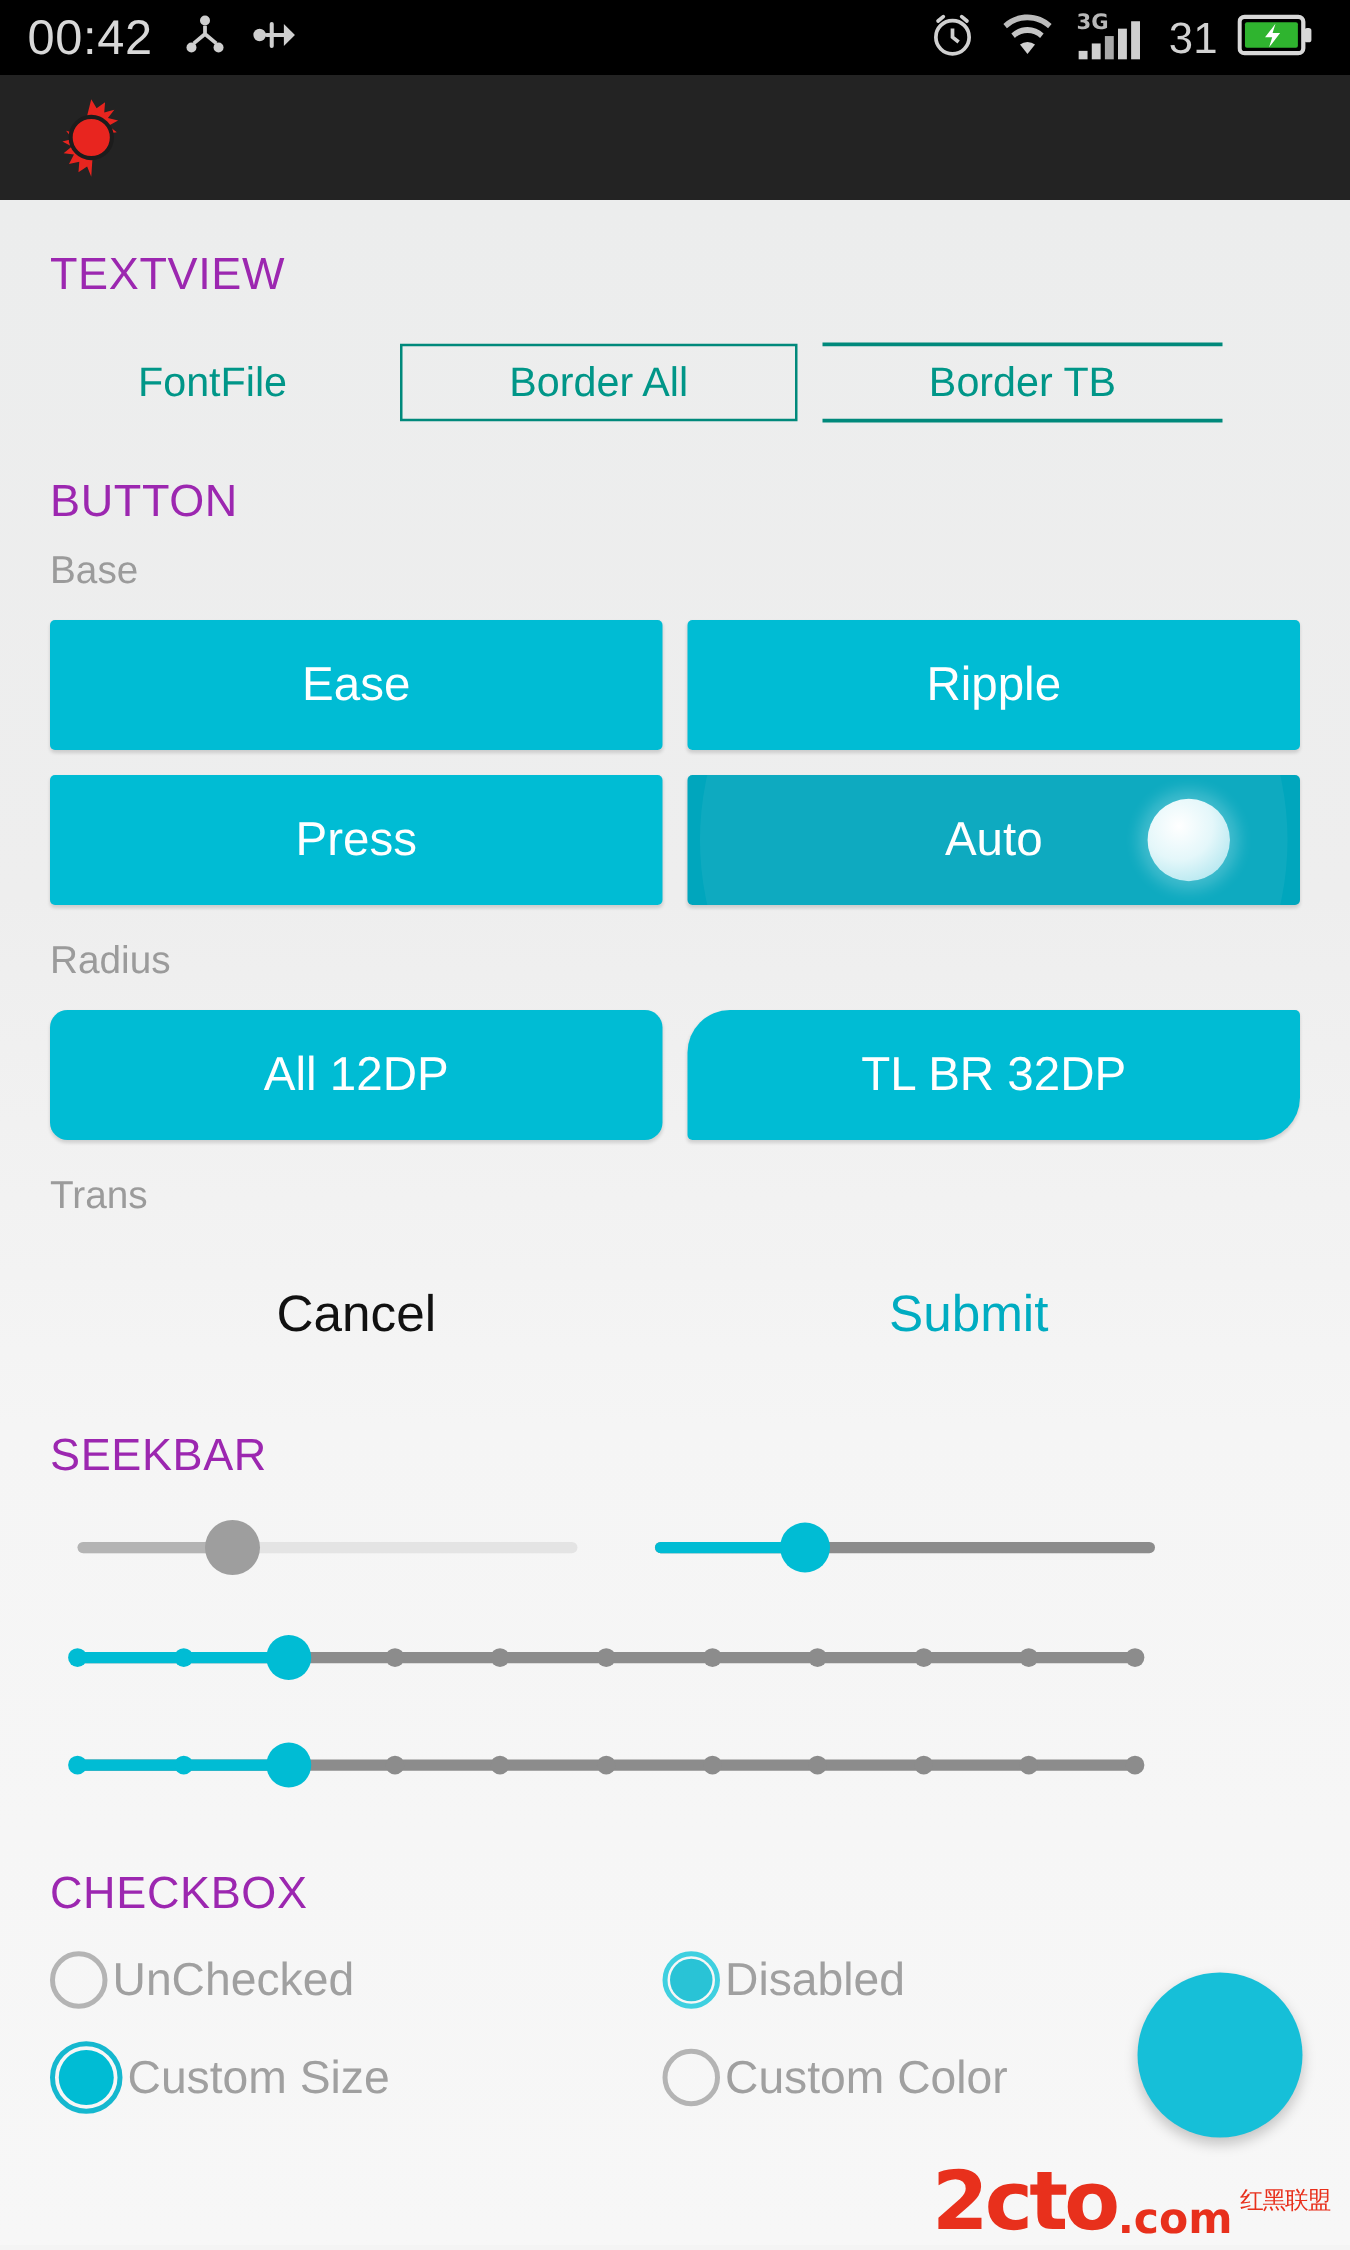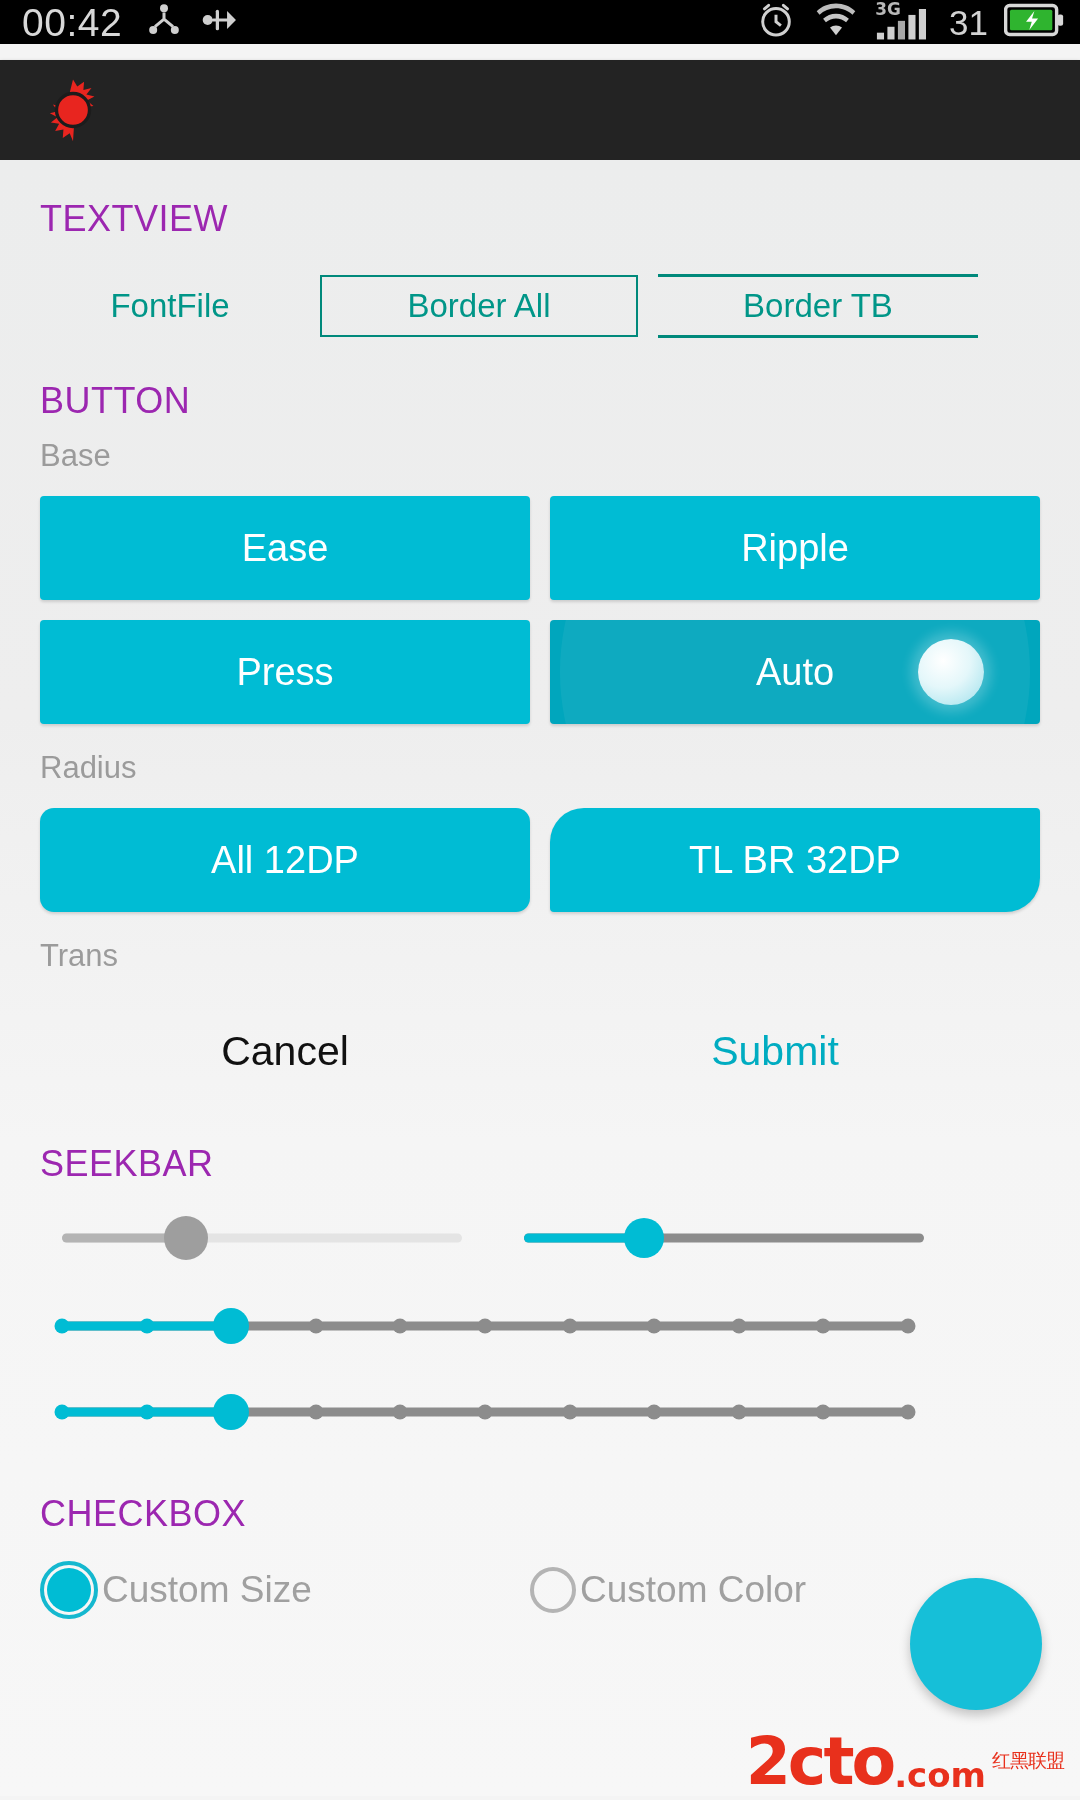--- a/index.html
+++ b/index.html
@@ -6,23 +6,23 @@
   html, body {
     width: 1080px; height: 1800px;
     background: #f2f2f2;
     font-family: "Liberation Sans", sans-serif;
     overflow: hidden;
   }
   #screen { position: relative; width: 1080px; height: 1800px; background: #f4f4f4; }
 
   
   .statusbar {
-    position: absolute; top: 0; left: 0; width: 1080px; height: 44px;
+    position: absolute; top: 0; left: 0; width: 1080px; height: 60px;
     background: #000; display: flex; align-items: center;
-    padding: 0 14px 0 22px;
+    padding: 0 28px 0 22px;
   }
   .sb-clock { color: #d8d8d8; font-size: 39px; letter-spacing: 0.5px; line-height: 1; }
   .sb-left-icons { display: flex; align-items: center; gap: 14px; margin-left: 22px; }
   .sb-spacer { flex: 1; }
   .sb-right { display: flex; align-items: center; gap: 16px; }
   .sb-batt-txt { color: #d2d2d2; font-size: 35px; line-height: 1; }
   .ico { display: block; }
 
   
   .actionbar {
@@ -320,20 +320,34 @@
           <div class="thumb" style="left: 20%; width: 36px; height: 36px; background: rgb(0, 188, 212);"></div>
         </div>
     </div>
 
     <div style="height:46px"></div>
     <div class="section-title">CHECKBOX</div>
 
     <div class="cb-grid">
       <div class="cb-row">
         <div class="cb-item">
+          <span class="cbx">
+              <span class="dot"></span>
+            </span>
+          <span class="cb-label">UnChecked</span>
+        </div>
+        <div class="cb-item">
+          <span class="cbx on">
+              <span class="dot"></span>
+            </span>
+          <span class="cb-label">Disabled</span>
+        </div>
+      </div>
+      <div class="cb-row">
+        <div class="cb-item">
           <span class="cbx on big">
               <span class="dot"></span>
             </span>
           <span class="cb-label">Custom Size</span>
         </div>
         <div class="cb-item">
           <span class="cbx">
               <span class="dot"></span>
             </span>
           <span class="cb-label">Custom Color</span>

